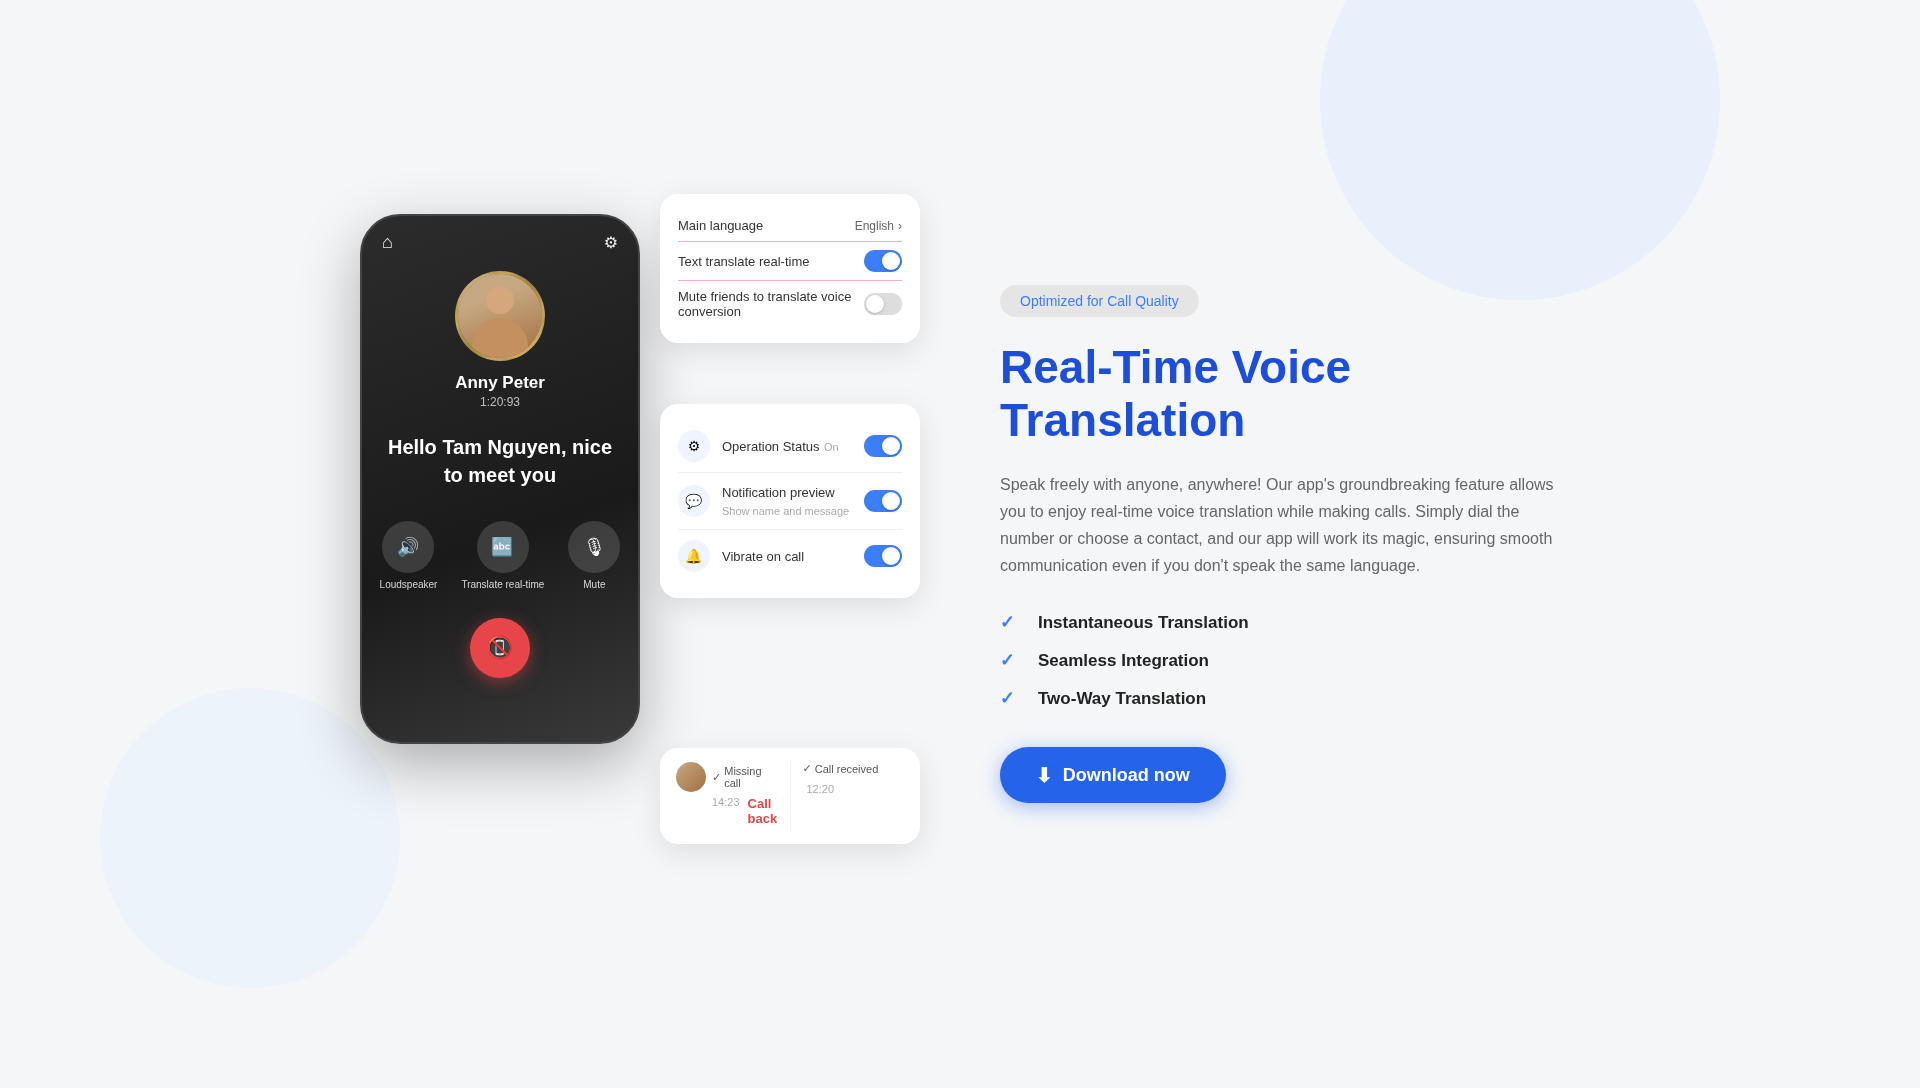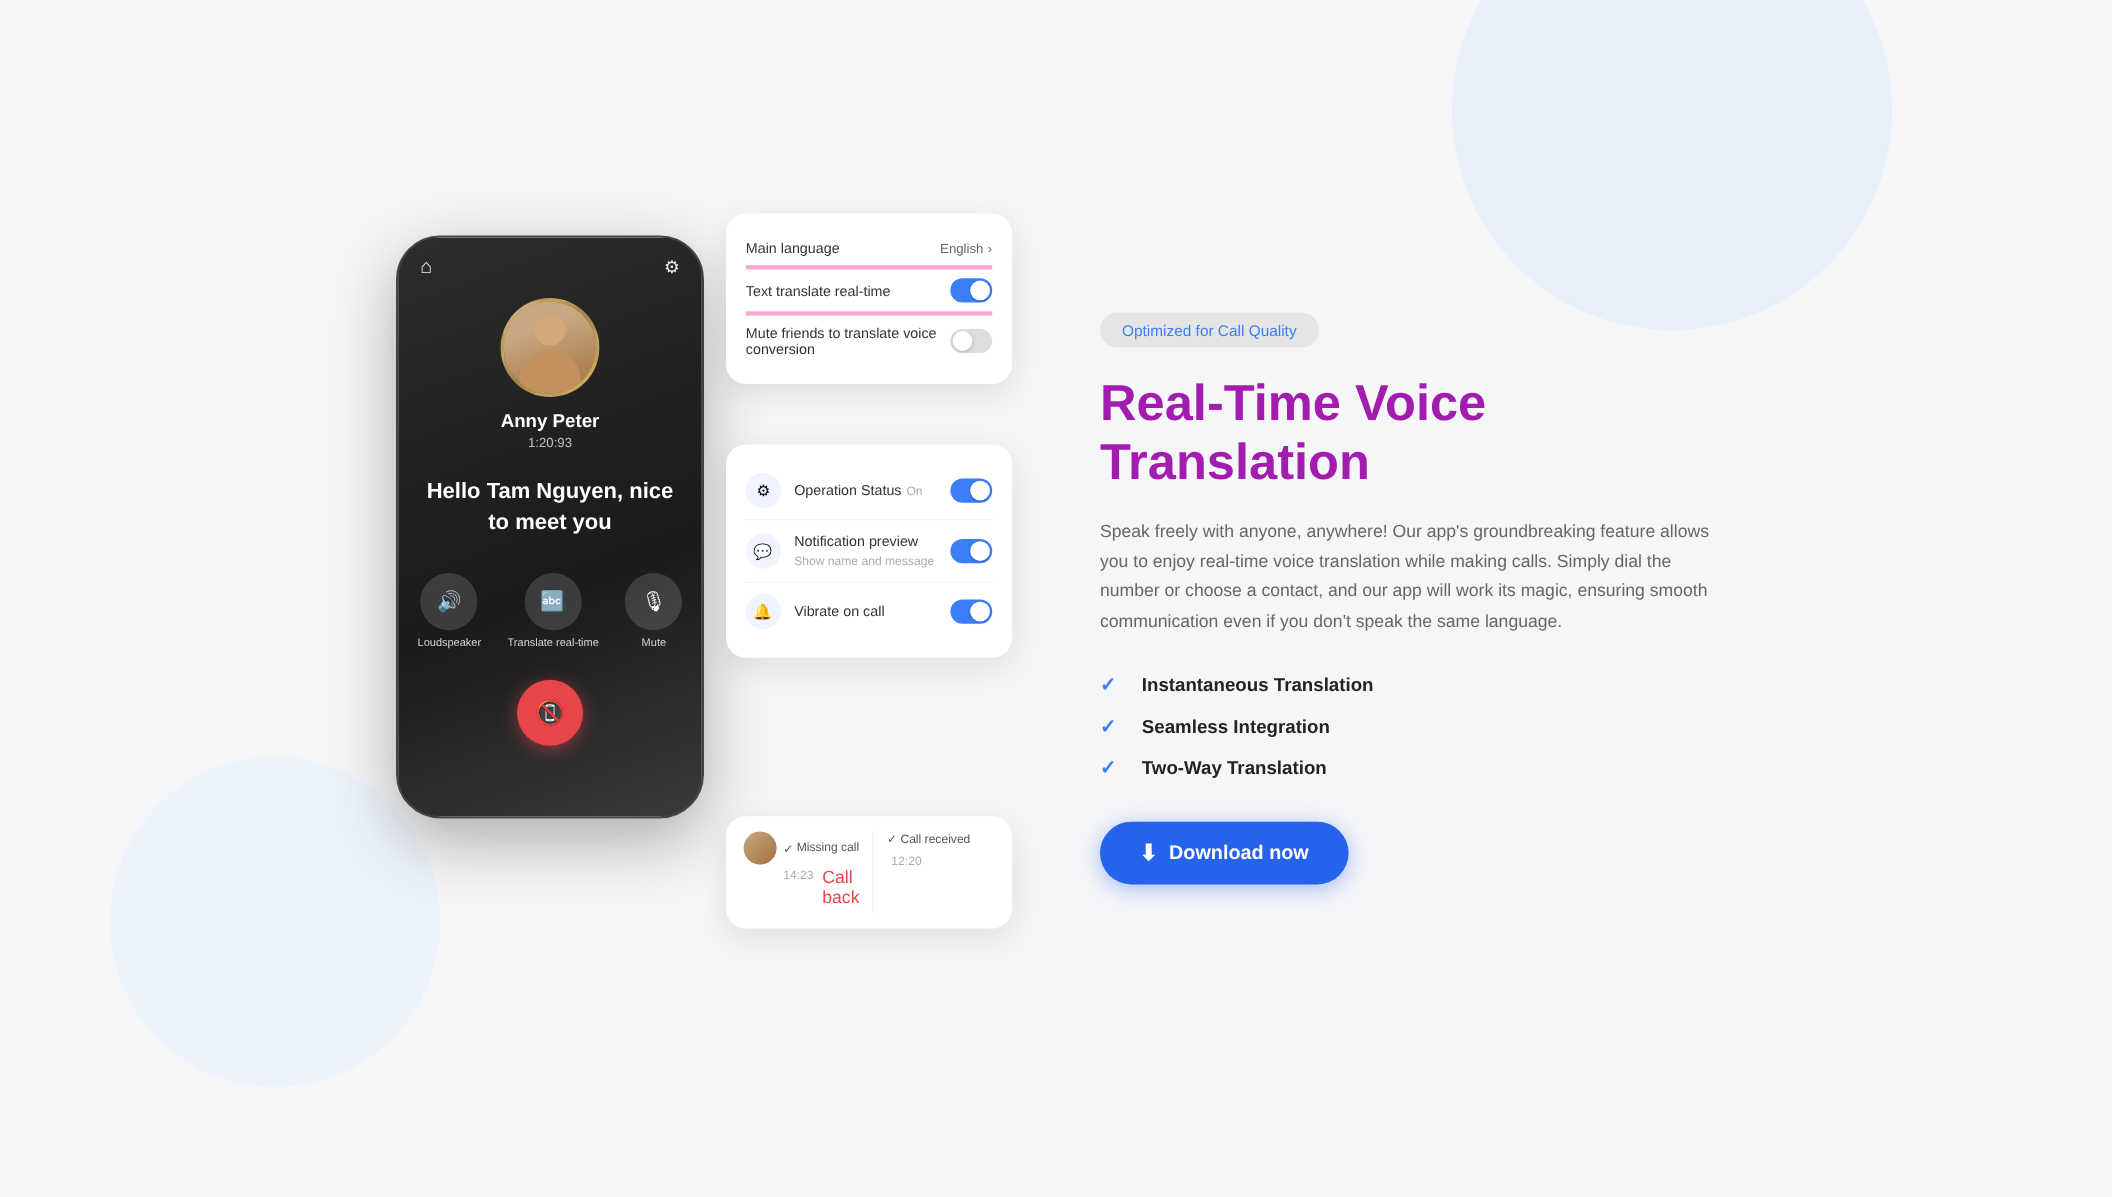--- a/index.html
+++ b/index.html
@@ -178,21 +178,21 @@
       background: white;
       border-radius: 18px;
       padding: 16px 18px;
       box-shadow: 0 8px 30px rgba(0,0,0,0.1);
     }
     .card-row {
       display: flex;
       align-items: center;
       justify-content: space-between;
       padding: 8px 0;
-      border-bottom: 4px solid #f9a8d4;
+      border-bottom: 1px solid #f9a8d4;
     }
     .card-row:last-child {
       border-bottom: none;
     }
     .card-row-label {
       font-size: 13px;
       color: #333;
     }
     .card-row-value {
       font-size: 12px;
@@ -328,41 +328,41 @@
     .call-badge {
       font-size: 11px;
       font-weight: 500;
       display: flex;
       align-items: center;
       gap: 3px;
     }
     .call-badge.missed { color: #555; }
     .call-badge.received { color: #555; }
     .call-time { font-size: 11px; color: #aaa; }
-    .call-back-link { font-size: 16px; color: #e8454a; }
+    .call-back-link { font-size: 13px; color: #e8454a; font-weight: bold; }
 
     
     .right-section {
       flex: 1;
       max-width: 560px;
     }
     .badge-pill {
       display: inline-block;
       background: #e5e5e5;
       color: #3b7ef8;
       font-size: 14px;
       font-weight: 500;
       padding: 8px 20px;
       border-radius: 24px;
       margin-bottom: 24px;
     }
     .main-title {
       font-size: 46px;
       font-weight: 800;
-      color: #a21caf;
+      color: #1d4ed8;
       line-height: 1.15;
       margin-bottom: 24px;
     }
     .description {
       font-size: 16px;
       color: #666;
       line-height: 1.7;
       margin-bottom: 32px;
     }
     .features-list {

